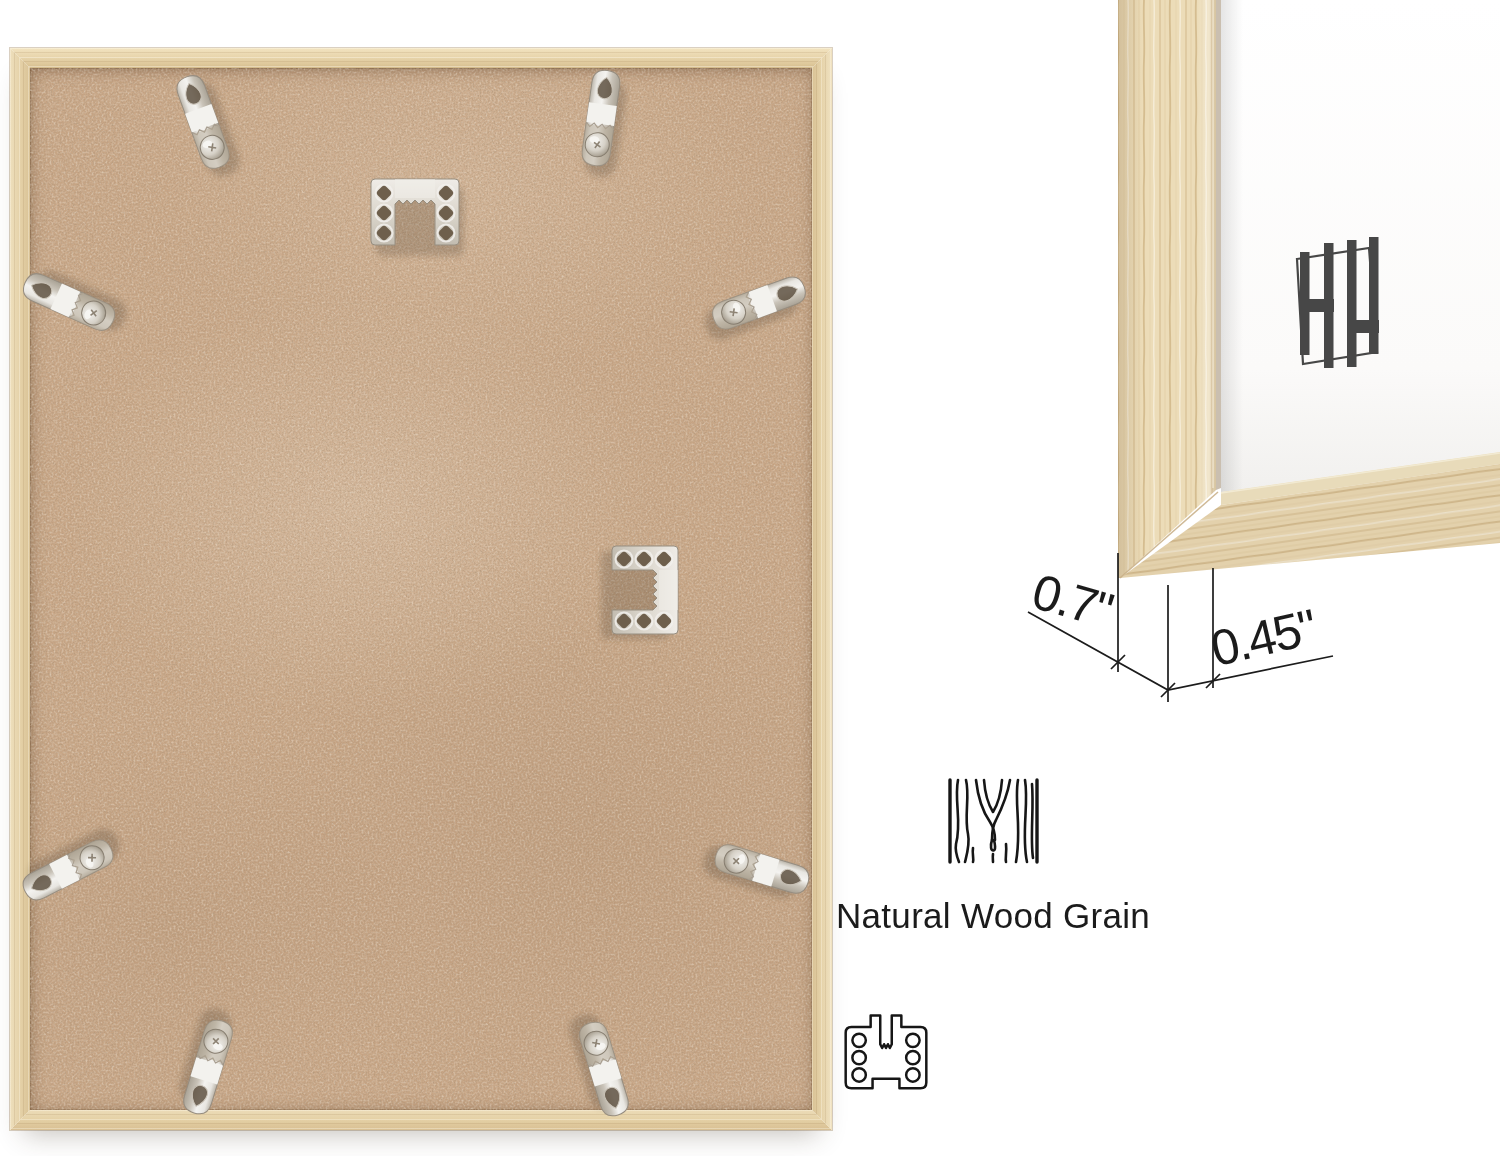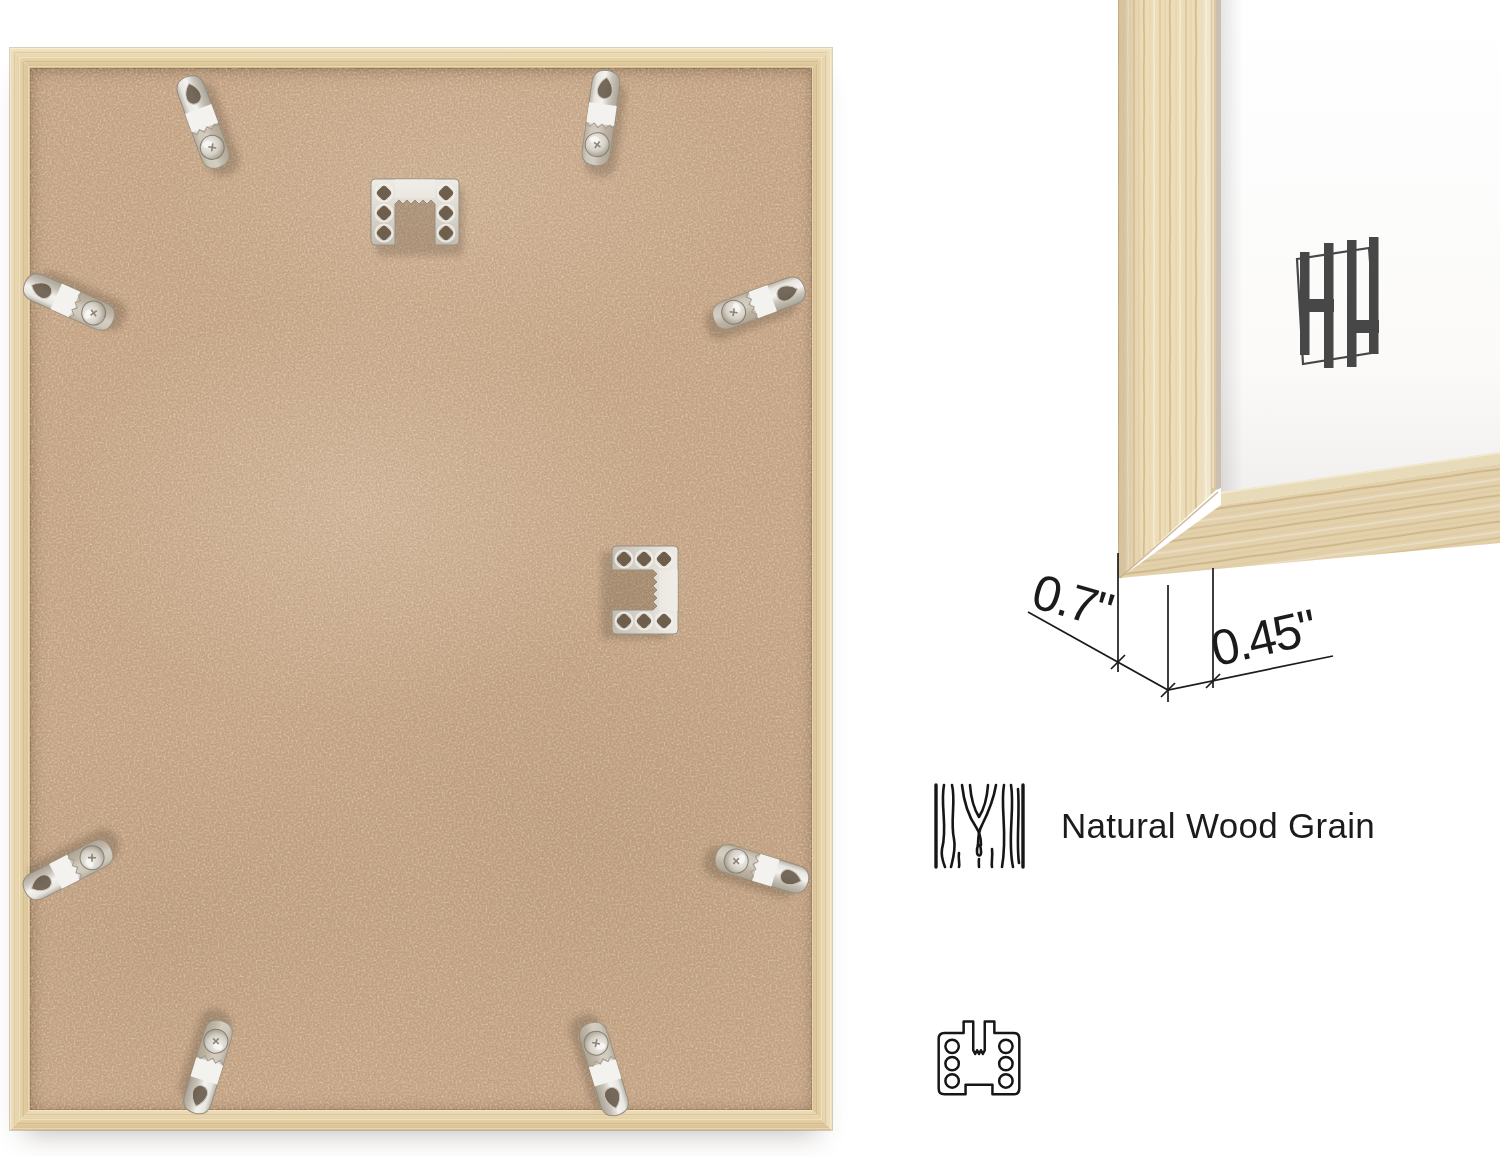--- a/index.html
+++ b/index.html
@@ -39,21 +39,21 @@
        inset -12px 0 16px -12px rgba(92,62,38,.30),
        inset 0 -12px 16px -12px rgba(92,62,38,.30);}
   .mdf-noise{position:absolute;left:0;top:0;width:100%;height:100%;}
   .hardware-layer{position:absolute;left:0;top:0;width:822px;height:1082px;}
 
   
   .corner-photo{position:absolute;left:1000px;top:0;width:500px;height:770px;}
   .dim-text{font-family:"Liberation Sans",sans-serif;font-size:50px;letter-spacing:-2px;fill:#1b1b1b;}
 
   
-  .feature-row{position:absolute;left:929px;height:96px;display:flex;align-items:center;gap:32px;}
+  .feature-row{position:absolute;left:836px;height:96px;display:flex;align-items:center;gap:32px;flex-direction:column;}
   .feature-icon{width:100px;display:flex;align-items:center;justify-content:center;flex:0 0 auto;}
   .feature-icon svg{stroke:#161616;fill:none;stroke-width:2.6;stroke-linecap:round;stroke-linejoin:round;}
   .feature-label{font-size:35px;color:#1b1b1b;letter-spacing:.3px;white-space:nowrap;}
 </style>
 </head>
 <body>
 
 <div class="canvas">
 
   <div class="back-photo">

